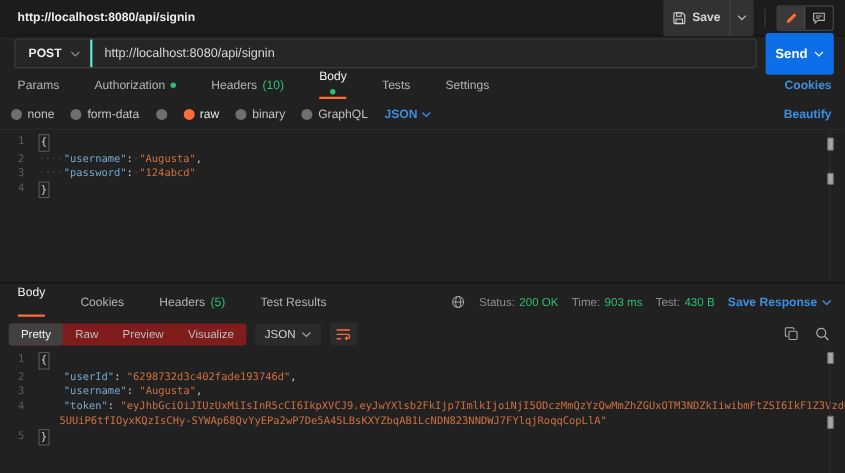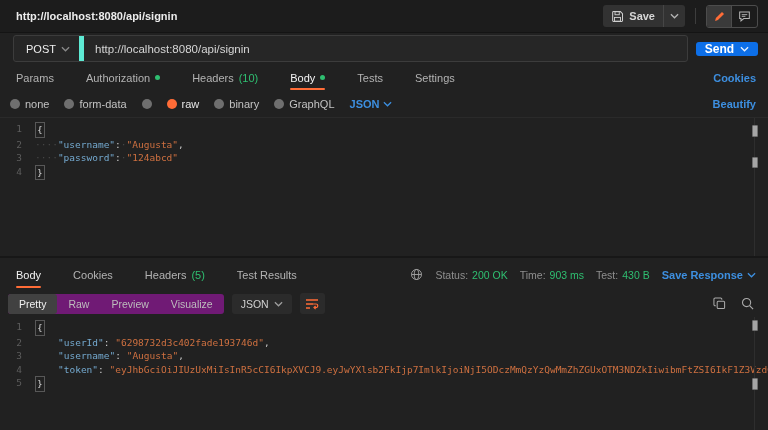--- a/index.html
+++ b/index.html
@@ -13,44 +13,44 @@
   }
   svg { display:block; }
 
   
   .topbar {
     position:absolute; top:0; left:0; right:0; height:33px;
     background:#1c1c1c; border-bottom:1px solid #141414;
     display:flex; align-items:center; padding:0 10px 0 16px;
   }
   .topbar-title { flex:1; font-size:11px; font-weight:bold; color:#ececec; }
-  .save-btn { display:flex; align-items:center; height:22px; background:#323232; border-radius:3px; color:#d6d6d6; }
+  .save-btn { display:flex; align-items:center; height:34px; background:#323232; border-radius:3px; color:#d6d6d6; }
   .save-main { display:flex; align-items:center; gap:5px; padding:0 8px; font-size:11px; font-weight:600; }
   .save-caret { display:flex; align-items:center; height:100%; padding:0 6px; border-left:1px solid #464646; }
   .tb-sep { width:1px; height:16px; background:#3d3d3d; margin:0 10px; }
   .icon-toggle-group { display:flex; height:23px; border:1px solid #4c4c4c; border-radius:3px; overflow:hidden; }
   .icon-toggle { width:25px; display:flex; align-items:center; justify-content:center; }
   .icon-toggle.active { background:#3a3a3a; border-right:1px solid #4c4c4c; }
 
   
   .request-bar {
     position:absolute; top:33px; left:0; right:0; height:31px;
     display:flex; align-items:center; padding:0 10px 0 13px; gap:8px;
   }
   .url-box { flex:1; display:flex; align-items:stretch; height:27px; background:#262626; border:1px solid #3c3c3c; border-radius:3px; }
-  .method { width:70px; display:flex; align-items:center; justify-content:space-between; padding:0 9px 0 12px; border-right:5px solid #5eead4; font-weight:normal; color:#efefef; }
+  .method { width:70px; display:flex; align-items:center; justify-content:space-between; padding:0 9px 0 12px; border-right:2px solid #5eead4; font-weight:bold; color:#efefef; }
   .url-text { display:flex; align-items:center; padding:0 11px; font-size:11.5px; color:#d6d6d6; }
-  .send-btn { width:62px; height:14px; background:#0d6fe8; border-radius:3px; display:flex; align-items:center; justify-content:center; gap:6px; color:#fff; font-size:12px; font-weight:600; }
+  .send-btn { width:62px; height:38px; background:#0d6fe8; border-radius:3px; display:flex; align-items:center; justify-content:center; gap:6px; color:#fff; font-size:12px; font-weight:600; }
 
   
   .tabs-row { position:absolute; left:0; right:0; display:flex; align-items:center; padding:0 12px 0 16px; gap:32px; color:#b3b3b3; }
   .req-tabs { top:64px; height:27px; }
   .res-tabs { top:260px; height:29px; }
   .tab { position:relative; display:flex; align-items:center; gap:5px; height:100%; }
-  .tab.active { color:#f2f2f2; }
+  .tab.active { color:#f2f2f2;flex-direction:column; }
   .tab.active::after { content:""; position:absolute; left:0; right:0; bottom:1px; height:2px; background:#ff6c37; border-radius:1px; }
   .dot { width:5px; height:5px; border-radius:50%; background:#2fbf71; }
   .count { color:#2fbf71; }
   .spacer { flex:1; }
   .link { color:#3d8fe0; font-weight:600; display:flex; align-items:center; gap:4px; }
 
   
   .bt-row { position:absolute; top:92px; left:0; right:0; height:24px; display:flex; align-items:center; gap:15px; padding:0 12px 0 10px; color:#c2c2c2; }
   .radio { display:flex; align-items:center; gap:5px; }
   .rb { width:10px; height:10px; border-radius:50%; background:#6f6f6f; }
@@ -77,21 +77,21 @@
 
   .splitter { position:absolute; top:256px; left:0; right:0; height:2px; background:#171717; }
 
   
   .meta-group { display:flex; align-items:center; gap:4px; font-size:10.5px; color:#8f8f8f; }
   .meta-group .g { color:#2fbf71; }
   .meta-wrap { display:flex; align-items:center; gap:12px; }
 
   
   .res-toolbar { position:absolute; top:292px; left:0; right:0; height:23px; display:flex; align-items:center; gap:8px; padding:0 14px 0 8px; }
-  .seg { display:flex; background:#701a75; border-radius:3px; font-size:10.5px; color:#bdbdbd; }
+  .seg { display:flex; background:#7f1d1d; border-radius:3px; font-size:10.5px; color:#bdbdbd; }
   .seg-item { padding:4px 11px; border-radius:3px; }
   .seg-item.active { background:#414141; color:#f0f0f0; }
   .pill { display:flex; align-items:center; gap:5px; background:#2b2b2b; border-radius:3px; padding:4px 9px; font-size:10.5px; color:#d2d2d2; }
   .icon-btn-sm { width:25px; height:21px; background:#2b2b2b; border-radius:3px; display:flex; align-items:center; justify-content:center; }
   .right-icons { display:flex; align-items:center; gap:15px; margin-left:auto; color:#a8a8a8; }
 </style>
 </head>
 <body>
 
 <div class="topbar">
@@ -336,18 +336,21 @@
   <div class="code-row">
     <span class="gutter">2</span><span class="fold"></span><span class="indent4"></span><span class="k">"userId"</span><span class="p">:</span><span class="p"> </span><span class="v">"6298732d3c402fade193746d"</span><span class="p">,</span>
   </div>
   <div class="code-row">
     <span class="gutter">3</span><span class="fold"></span><span class="indent4"></span><span class="k">"username"</span><span class="p">:</span><span class="p"> </span><span class="v">"Augusta"</span><span class="p">,</span>
   </div>
   <div class="code-row">
     <span class="gutter">4</span><span class="fold"></span><span class="indent4"></span><span class="k">"token"</span><span class="p">:</span><span class="p"> </span><span class="v">"eyJhbGciOiJIUzUxMiIsInR5cCI6IkpXVCJ9.eyJwYXlsb2FkIjp7ImlkIjoiNjI5ODczMmQzYzQwMmZhZGUxOTM3NDZkIiwibmFtZSI6IkF1Z3VzdGEifX0.</span>
   </div>
   <div class="code-row">
+    <span class="gutter"></span><span class="fold"></span><span class="indent-cont"></span><span class="v">5UUiP6tfIOyxKQzIsCHy-SYWAp68QvYyEPa2wP7De5A45LBsKXYZbqAB1LcNDN823NNDWJ7FYlqjRoqqCopLlA"</span>
+  </div>
+  <div class="code-row">
     <span class="gutter">5</span><span class="fold"></span><span class="brace">}</span>
   </div>
   <div class="editor-vline"></div>
 </div>
 <div class="scroll-thumb" style="top:320px; height:11px;"></div>
 <div class="scroll-thumb" style="top:378px; height:12px;"></div>
 
 </body></html>

